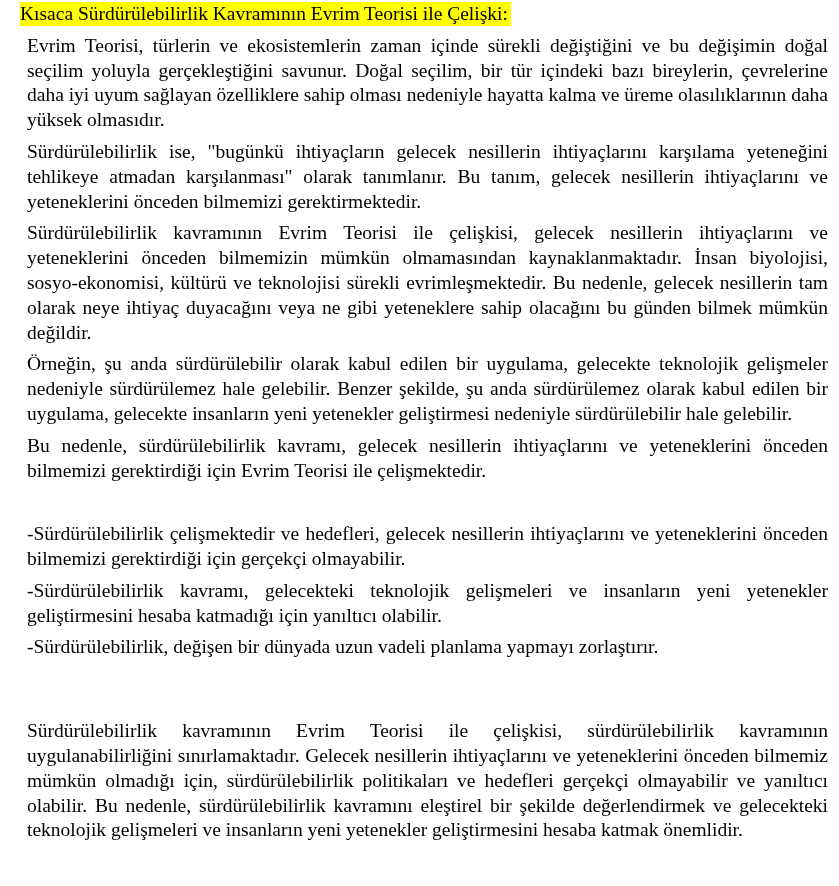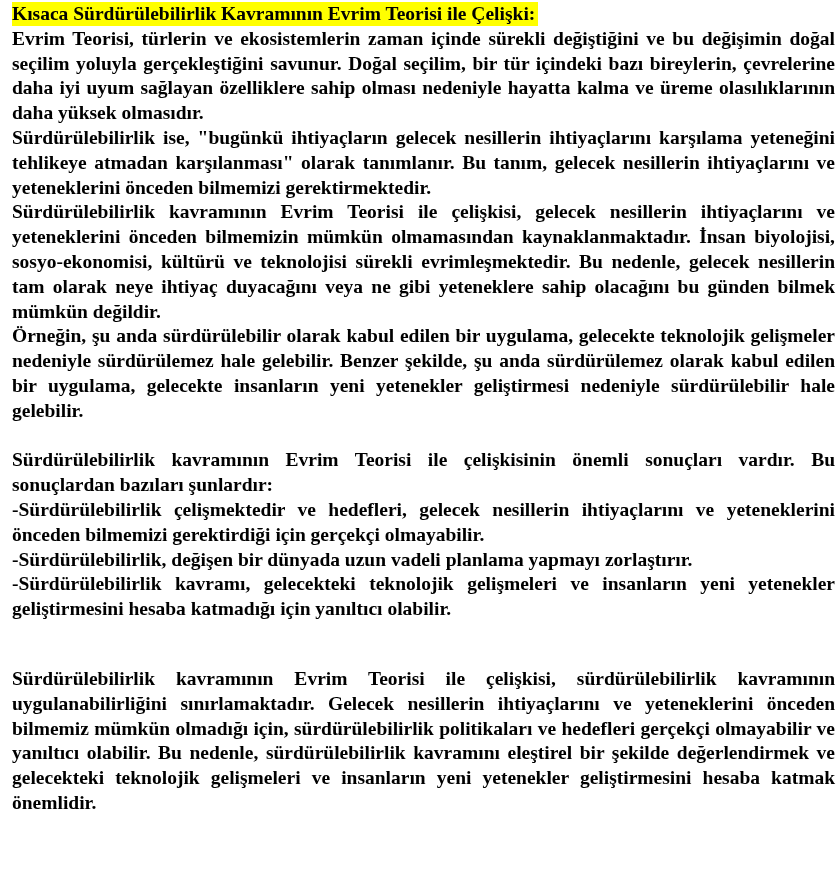--- a/index.html
+++ b/index.html
@@ -8,29 +8,28 @@
   }
   body {
     width: 839px;
     height: 886px;
     overflow: hidden;
     background: #ffffff;
   }
   .doc {
     box-sizing: border-box;
     width: 839px;
-    padding: 2px 4px 0 12px;
+    padding: 2px 4px 0 20px;
     font-family: "Liberation Serif", "DejaVu Serif", serif;
     font-size: 19.5px;
     line-height: 24.8px;
     color: #000000;
-    font-weight: bold;
   }
   .para {
-    margin: 0;
+    margin: 7px;
     text-align: justify;
     text-justify: inter-word;
   }
   .heading-line {
     margin: 0;
     text-align: left;
   }
   mark.hl {
     background: #ffff00;
     color: #000000;
@@ -53,29 +52,29 @@
   </div>
 
   <p class="para">Evrim Teorisi, türlerin ve ekosistemlerin zaman içinde sürekli değiştiğini ve bu değişimin doğal seçilim yoluyla gerçekleştiğini savunur. Doğal seçilim, bir tür içindeki bazı bireylerin, çevrelerine daha iyi uyum sağlayan özelliklere sahip olması nedeniyle hayatta kalma ve üreme olasılıklarının daha yüksek olmasıdır.</p>
 
   <p class="para">Sürdürülebilirlik ise, "bugünkü ihtiyaçların gelecek nesillerin ihtiyaçlarını karşılama yeteneğini tehlikeye atmadan karşılanması" olarak tanımlanır. Bu tanım, gelecek nesillerin ihtiyaçlarını ve yeteneklerini önceden bilmemizi gerektirmektedir.</p>
 
   <p class="para">Sürdürülebilirlik kavramının Evrim Teorisi ile çelişkisi, gelecek nesillerin ihtiyaçlarını ve yeteneklerini önceden bilmemizin mümkün olmamasından kaynaklanmaktadır. İnsan biyolojisi, sosyo-ekonomisi, kültürü ve teknolojisi sürekli evrimleşmektedir. Bu nedenle, gelecek nesillerin tam olarak neye ihtiyaç duyacağını veya ne gibi yeteneklere sahip olacağını bu günden bilmek mümkün değildir.</p>
 
   <p class="para">Örneğin, şu anda sürdürülebilir olarak kabul edilen bir uygulama, gelecekte teknolojik gelişmeler nedeniyle sürdürülemez hale gelebilir. Benzer şekilde, şu anda sürdürülemez olarak kabul edilen bir uygulama, gelecekte insanların yeni yetenekler geliştirmesi nedeniyle sürdürülebilir hale gelebilir.</p>
 
+  <p class="para">Bu nedenle, sürdürülebilirlik kavramı, gelecek nesillerin ihtiyaçlarını ve yeteneklerini önceden bilmemizi gerektirdiği için Evrim Teorisi ile çelişmektedir.</p>
 
   <div class="spacer-one-line"></div>
 
 
-  <p class="para">Sürdürülebilirlik kavramının Evrim Teorisi ile çelişkisinin önemli sonuçları vardır. Bu sonuçlardan bazıları şunlardır:</p>
 
   <p class="para">-Sürdürülebilirlik çelişmektedir ve hedefleri, gelecek nesillerin ihtiyaçlarını ve yeteneklerini önceden bilmemizi gerektirdiği için gerçekçi olmayabilir.</p>
 
+  <p class="para">-Sürdürülebilirlik kavramı, gelecekteki teknolojik gelişmeleri ve insanların yeni yetenekler geliştirmesini hesaba katmadığı için yanıltıcı olabilir.</p>
+
   <p class="para">-Sürdürülebilirlik, değişen bir dünyada uzun vadeli planlama yapmayı zorlaştırır.</p>
-
-  <p class="para">-Sürdürülebilirlik kavramı, gelecekteki teknolojik gelişmeleri ve insanların yeni yetenekler geliştirmesini hesaba katmadığı için yanıltıcı olabilir.</p>
 
   <div class="spacer-two-line"></div>
 
   <p class="para">Sürdürülebilirlik kavramının Evrim Teorisi ile çelişkisi, sürdürülebilirlik kavramının uygulanabilirliğini sınırlamaktadır. Gelecek nesillerin ihtiyaçlarını ve yeteneklerini önceden bilmemiz mümkün olmadığı için, sürdürülebilirlik politikaları ve hedefleri gerçekçi olmayabilir ve yanıltıcı olabilir. Bu nedenle, sürdürülebilirlik kavramını eleştirel bir şekilde değerlendirmek ve gelecekteki teknolojik gelişmeleri ve insanların yeni yetenekler geliştirmesini hesaba katmak önemlidir.</p>
 
 </div>
 
 </body></html>

